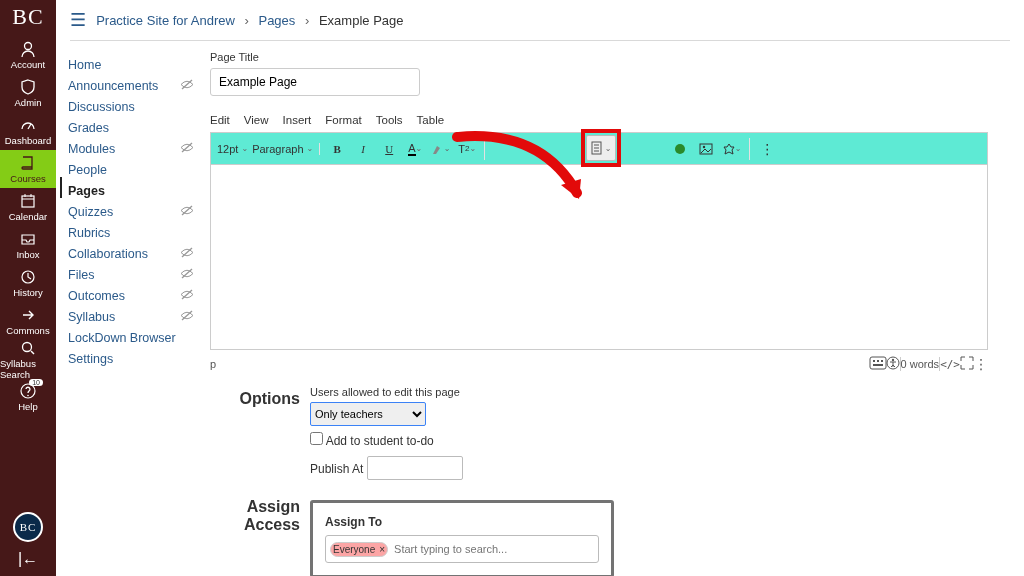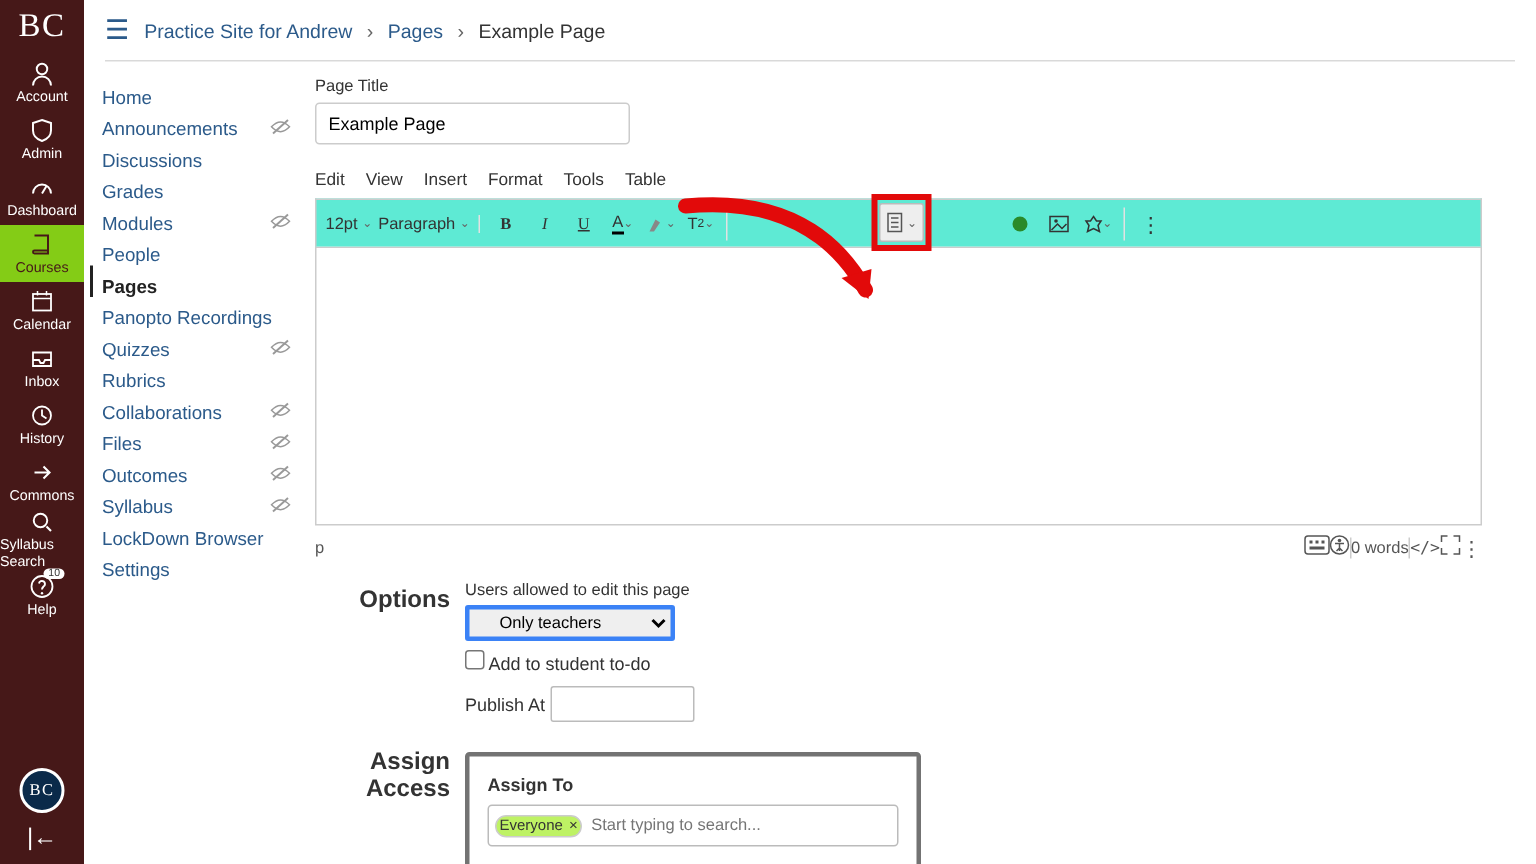--- a/index.html
+++ b/index.html
@@ -80,26 +80,26 @@
 
   .canvas-box { height:186px; border:1px solid #ccc; background:#fff; }
 
   .statusbar { display:flex; align-items:center; justify-content:space-between; font-size:11px; color:#555; margin-top:6px; }
   .status-right { display:flex; align-items:center; gap:0; }
   .status-right .vr { width:1px; height:14px; background:#ccc; }
 
   .form-row { display:flex; margin-top:14px; }
   .form-row .lab { width:100px; text-align:right; padding-right:10px; font-size:16px; font-weight:600; color:#333; padding-top:4px; }
   .form-row .ctl { flex:1; font-size:12px; color:#333; }
-  select.drop { height:24px; width:140px; border:3px solid #3b82f6; border-radius:2px; font-size:11px; padding:0 16px; margin-top:4px; }
+  select.drop { height:24px; width:116px; border:1px solid #3b82f6; border-radius:2px; font-size:11px; padding:0 0; margin-top:4px; }
   .pub-input { width:96px; height:24px; border:1px solid #bbb; border-radius:2px; }
 
   .assign-box { border:3px solid #737373; border-radius:3px; margin-top:6px; padding:12px; width:304px; font-size:12px; }
   .chip-input { margin-top:6px; border:1px solid #bbb; border-radius:3px; height:28px; display:flex; align-items:center; gap:6px; padding:0 4px; }
-  .chip { background:#bef264; border:1px solid #ccc; border-radius:10px; font-size:10px; padding:1px 2px; display:flex; align-items:center; gap:4px; }
+  .chip { background:#fca5a5; border:1px solid #ccc; border-radius:10px; font-size:10px; padding:1px 2px; display:flex; align-items:center; gap:4px; }
   .chip-input input { border:none; outline:none; font-size:11px; flex:1; }
 
   
   .arrow { position:absolute; left:240px; top:2px; pointer-events:none; }
 
   svg { overflow: visible; }
 </style>
 </head>
 <body>
 
@@ -242,23 +242,20 @@
             <span class="hid"><svg width="14" height="11">
                 <path d="M1 5.5 Q7 -1 13 5.5 Q7 12 1 5.5 Z" fill="none" stroke="#999" stroke-width="1"></path>
                 <line x1="2" y1="10" x2="12" y2="1" stroke="#999" stroke-width="1.3"></line>
               </svg></span>
           </div>
           <div class="item">
             <span>People</span>
           </div>
           <div class="item sel">
             <span>Pages</span>
-          </div>
-          <div class="item">
-            <span>Panopto Recordings</span>
           </div>
           <div class="item">
             <span>Quizzes</span>
             <span class="hid"><svg width="14" height="11">
                 <path d="M1 5.5 Q7 -1 13 5.5 Q7 12 1 5.5 Z" fill="none" stroke="#999" stroke-width="1"></path>
                 <line x1="2" y1="10" x2="12" y2="1" stroke="#999" stroke-width="1.3"></line>
               </svg></span>
           </div>
           <div class="item">
             <span>Rubrics</span>

